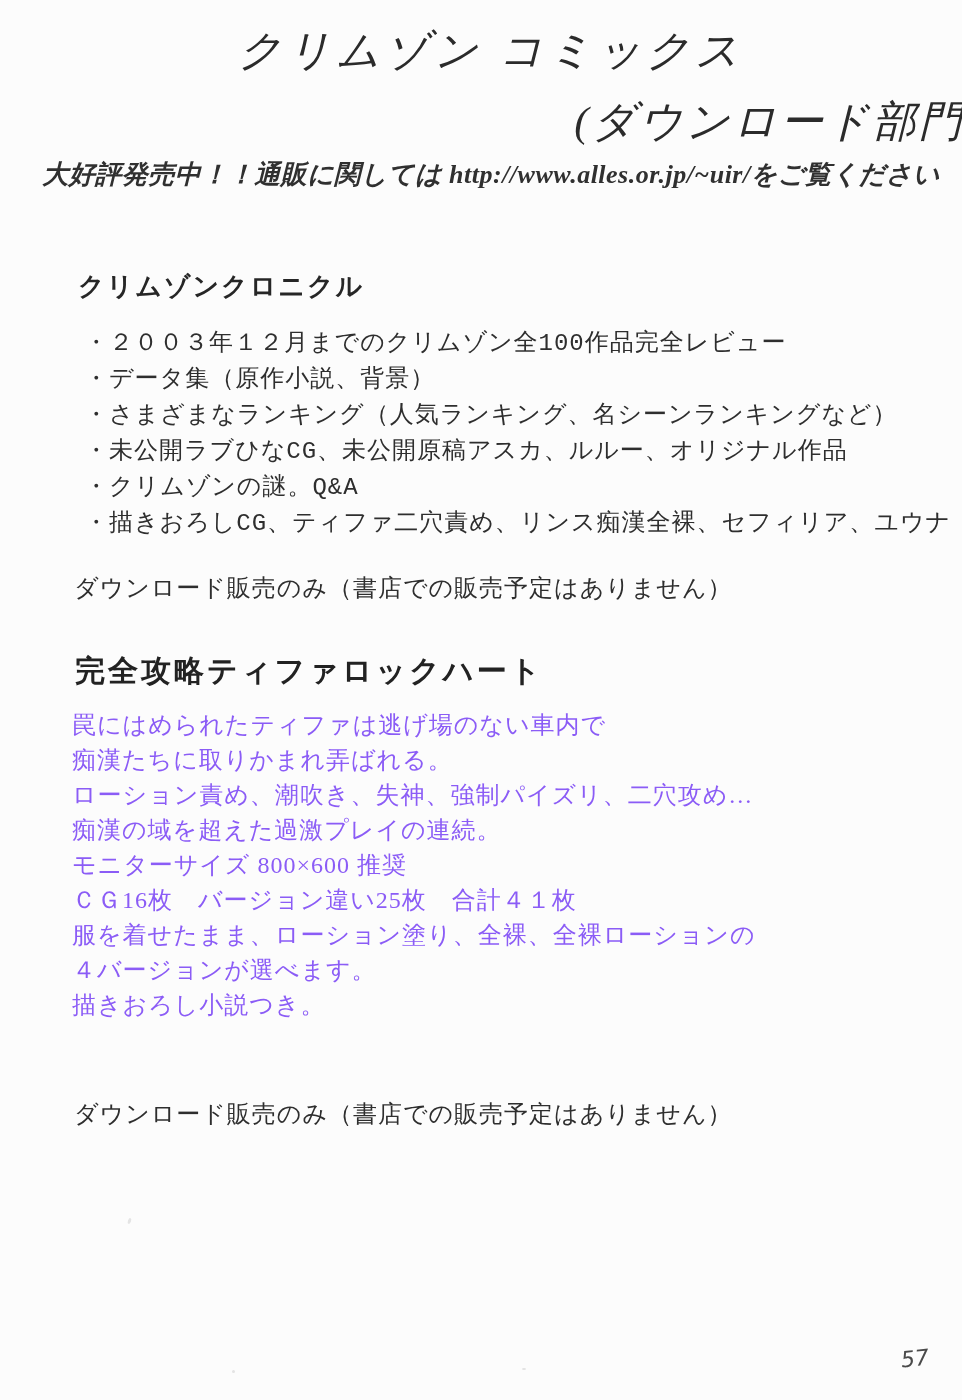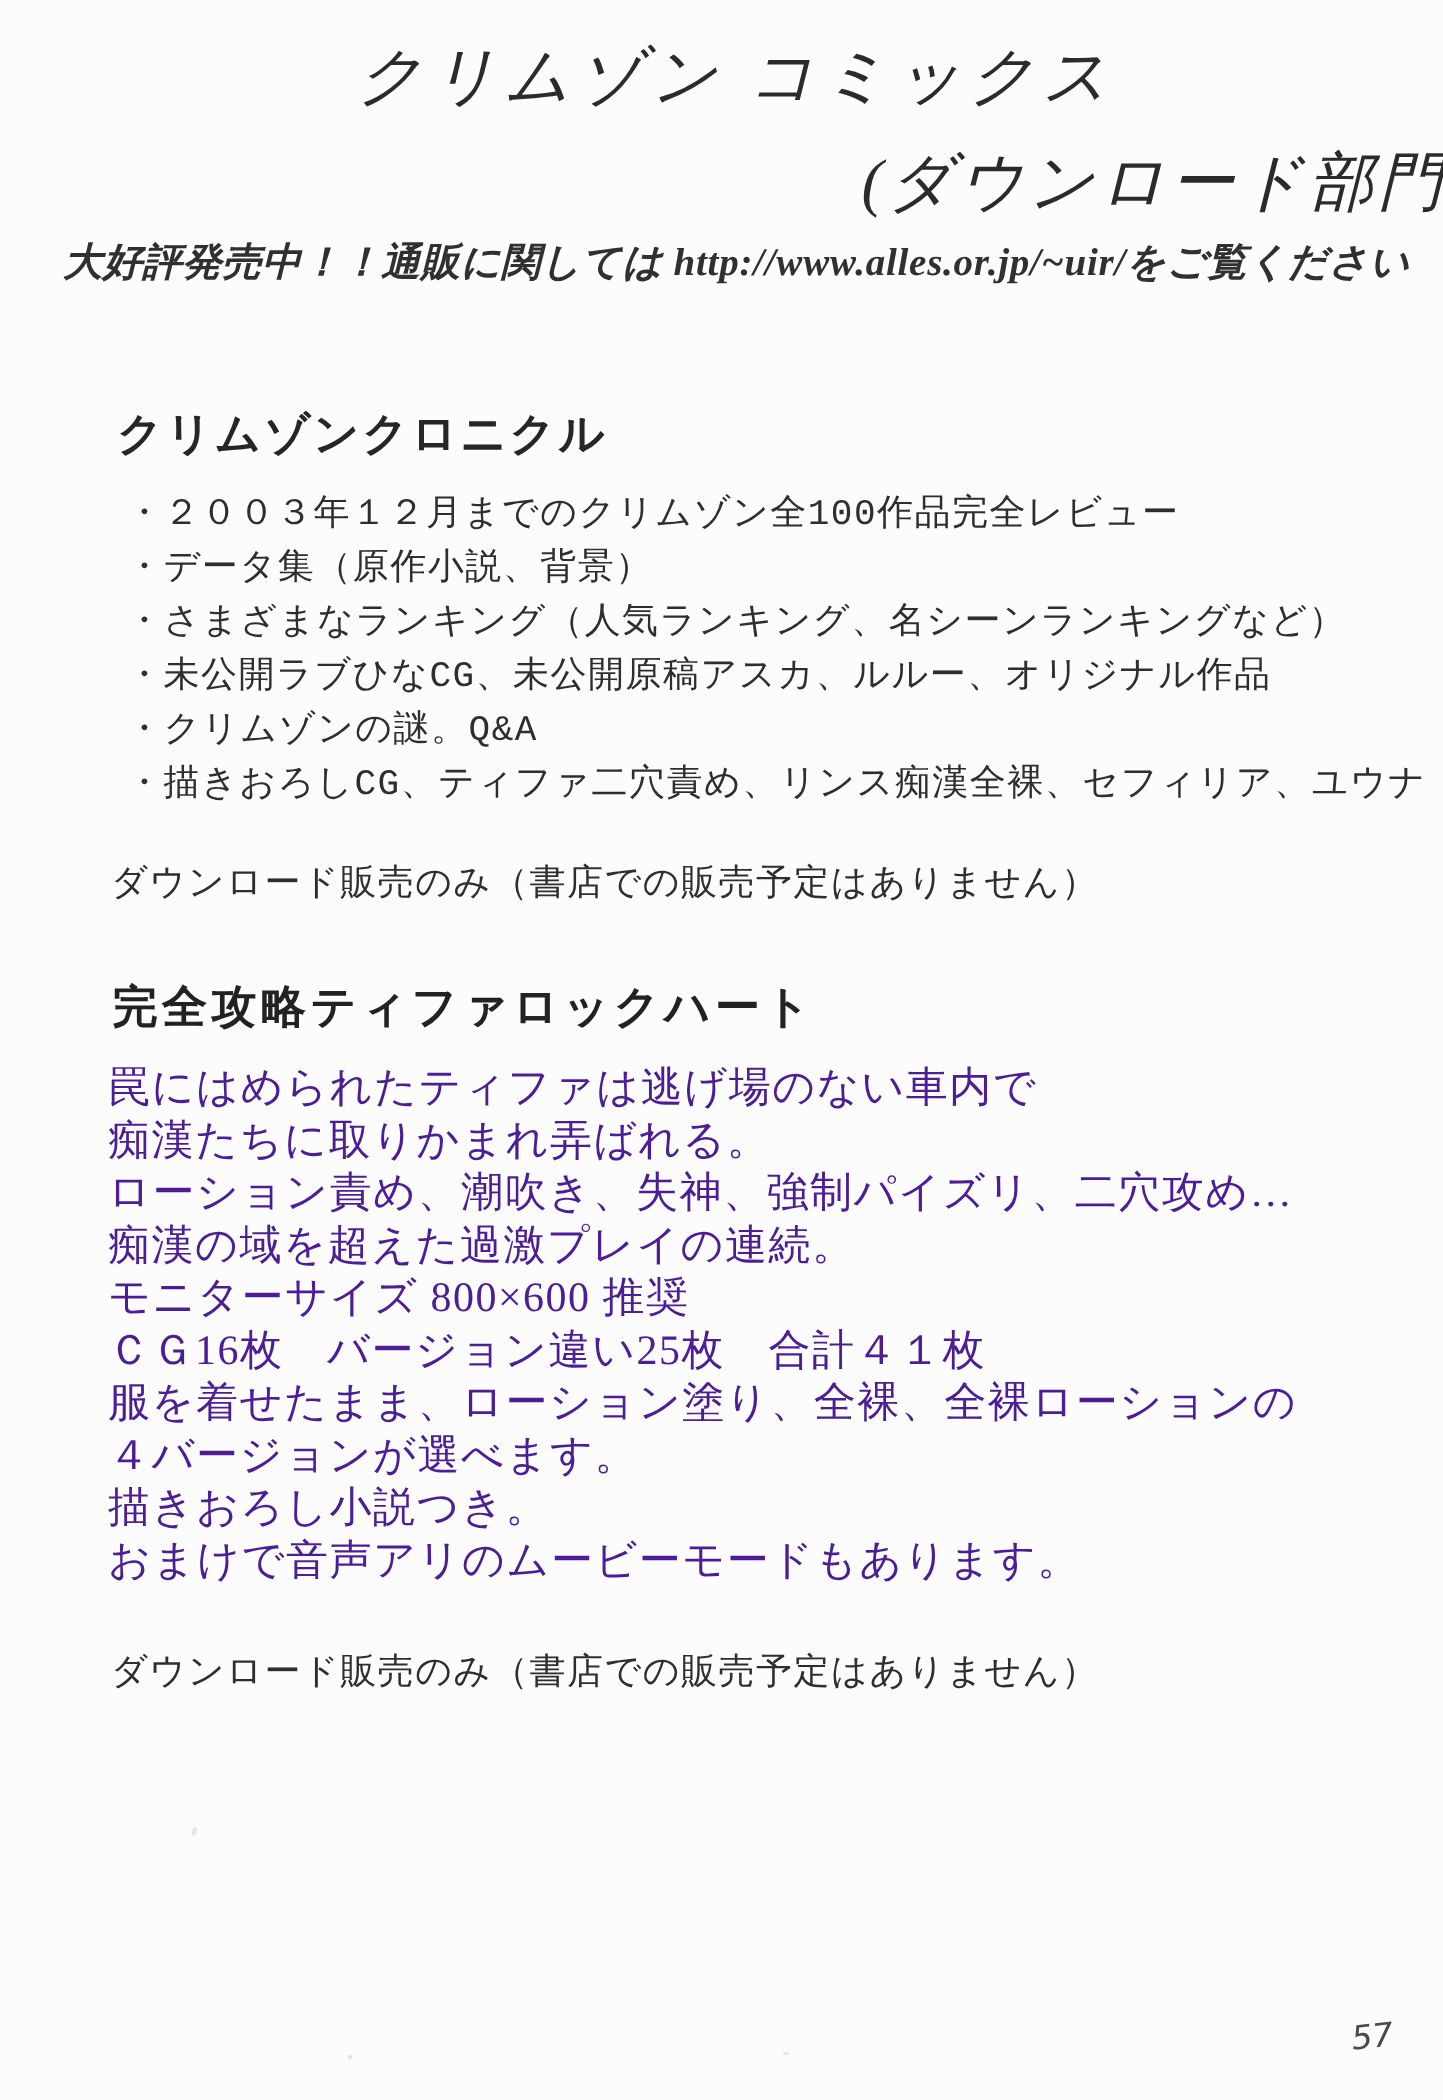--- a/index.html
+++ b/index.html
@@ -54,21 +54,21 @@
     font-weight: 600;
     letter-spacing: 0.5px;
     color: #303030;
     white-space: nowrap;
   }
   
   .s1-heading {
     position: absolute;
     top: 269px;
     left: 78px;
-    font-size: 30px;
+    font-size: 26px;
     font-weight: 600;
     letter-spacing: 2px;
     color: #262626;
     white-space: nowrap;
   }
   .s1-bullets {
     position: absolute;
     top: 326px;
     left: 84px;
     font-size: 24px;
@@ -95,24 +95,24 @@
     font-size: 30px;
     font-weight: 700;
     letter-spacing: 3px;
     color: #222222;
     white-space: nowrap;
   }
   .s2-lines {
     position: absolute;
     top: 708px;
     left: 72px;
-    font-size: 28px;
+    font-size: 24px;
     line-height: 35px;
     letter-spacing: 1px;
-    color: #4c1d95;
+    color: #8b5cf6;
   }
   .s2-lines .line { white-space: nowrap; }
   .s2-note {
     position: absolute;
     top: 1098px;
     left: 74px;
     font-size: 24px;
     letter-spacing: 1px;
     color: #2e2e2e;
     white-space: nowrap;
@@ -163,21 +163,20 @@
   <div class="s2-lines">
     <div class="line">罠にはめられたティファは逃げ場のない車内で</div>
     <div class="line">痴漢たちに取りかまれ弄ばれる。</div>
     <div class="line">ローション責め、潮吹き、失神、強制パイズリ、二穴攻め…</div>
     <div class="line">痴漢の域を超えた過激プレイの連続。</div>
     <div class="line">モニターサイズ 800×600 推奨</div>
     <div class="line">ＣＧ16枚　バージョン違い25枚　合計４１枚</div>
     <div class="line">服を着せたまま、ローション塗り、全裸、全裸ローションの</div>
     <div class="line">４バージョンが選べます。</div>
     <div class="line">描きおろし小説つき。</div>
-    <div class="line">おまけで音声アリのムービーモードもあります。</div>
   </div>
   <div class="s2-note">ダウンロード販売のみ（書店での販売予定はありません）</div>
 
   <div class="page-number">57</div>
 
   <div class="speck a"></div>
   <div class="speck b"></div>
   <div class="speck c"></div>
 
 </div>

